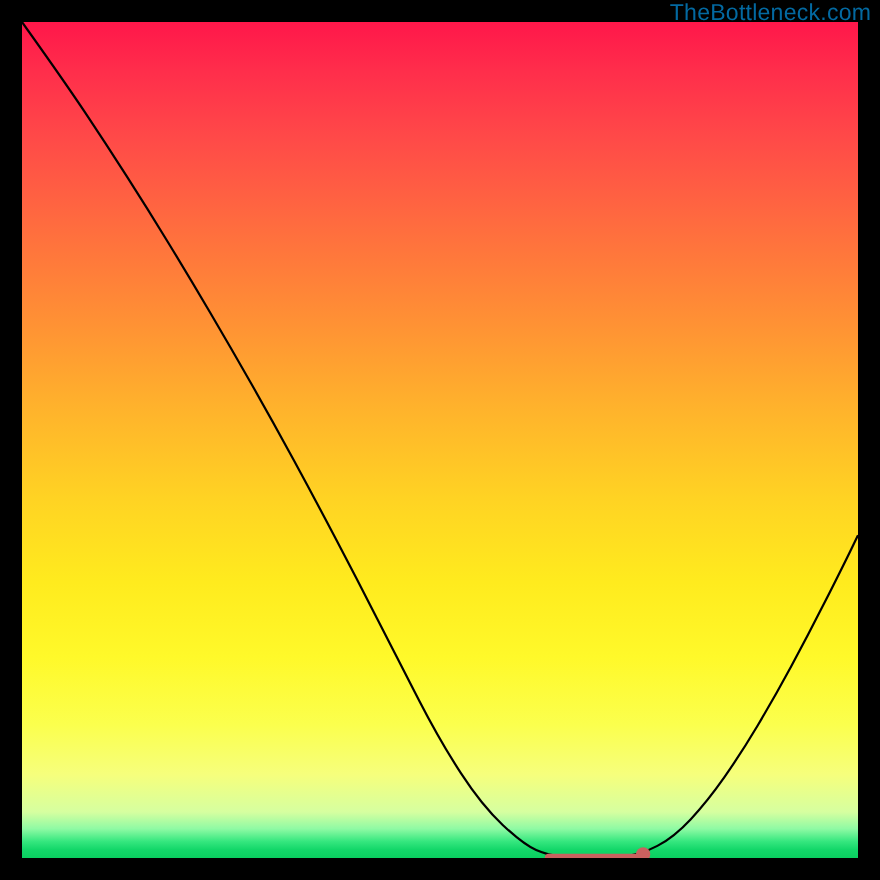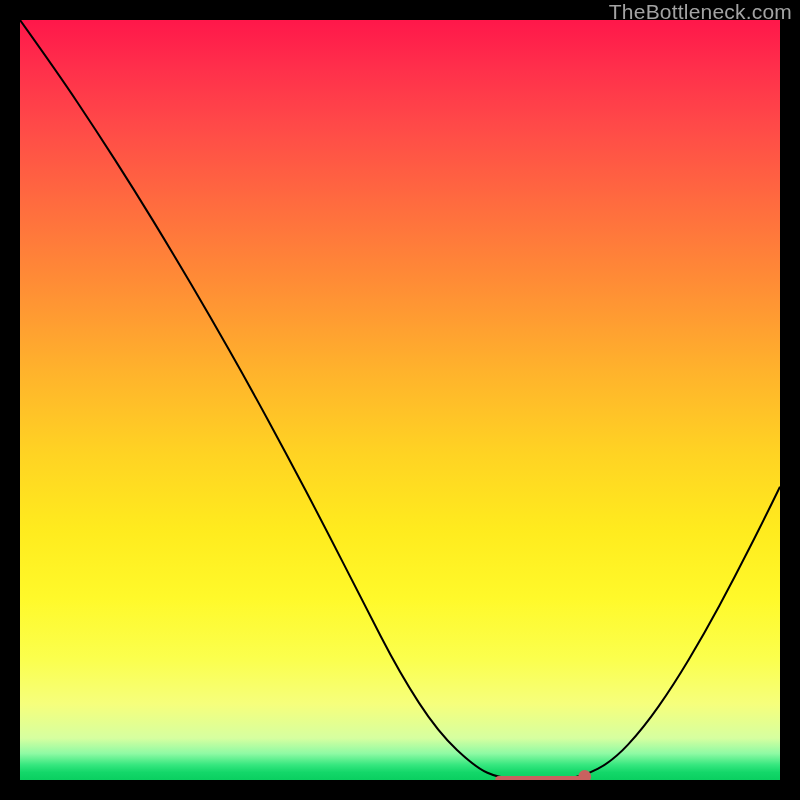--- a/index.html
+++ b/index.html
@@ -57,21 +57,21 @@
     position: absolute;
     left: 0;
     top: 0;
     width: 760px;
     height: 760px;
   }
   .watermark {
     position: absolute;
     right: 8px;
     top: 0px;
-    color: #a3a3a3;
+    color: #0369a1;
     font-size: 21px;
     font-weight: 500;
     letter-spacing: 0.2px;
     user-select: none;
   }
 </style>
 </head>
 <body>
 
 <div class="stage">

